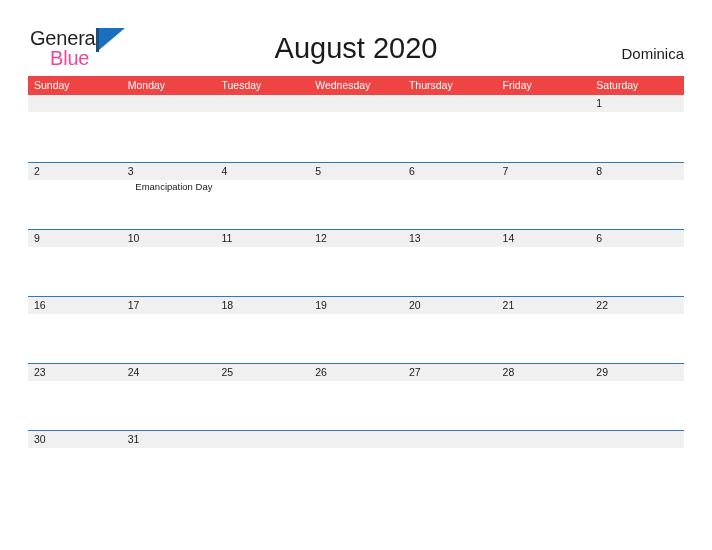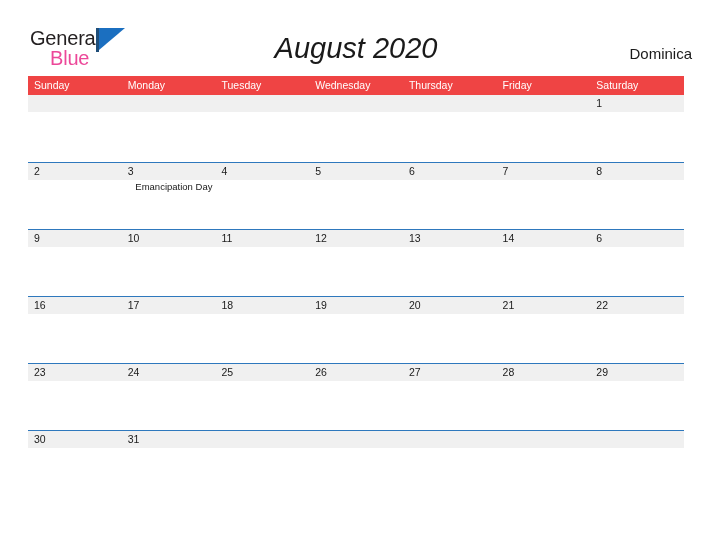--- a/index.html
+++ b/index.html
@@ -82,26 +82,25 @@
   .cal-title {
     position: absolute;
     left: 0;
     right: 0;
     top: 32px;
     text-align: center;
     font-size: 29px;
     color: #1a1a1a;
     font-weight: normal;
     font-family: "Liberation Sans", sans-serif;
-    font-style: italic;
   }
 
   .cal-country {
     position: absolute;
-    right: 20px;
+    right: 28px;
     top: 45px;
     font-size: 15px;
     color: #1a1a1a;
     font-family: "Liberation Sans", sans-serif;
   }
 
   
   .calendar {
     position: absolute;
     left: 28px;

